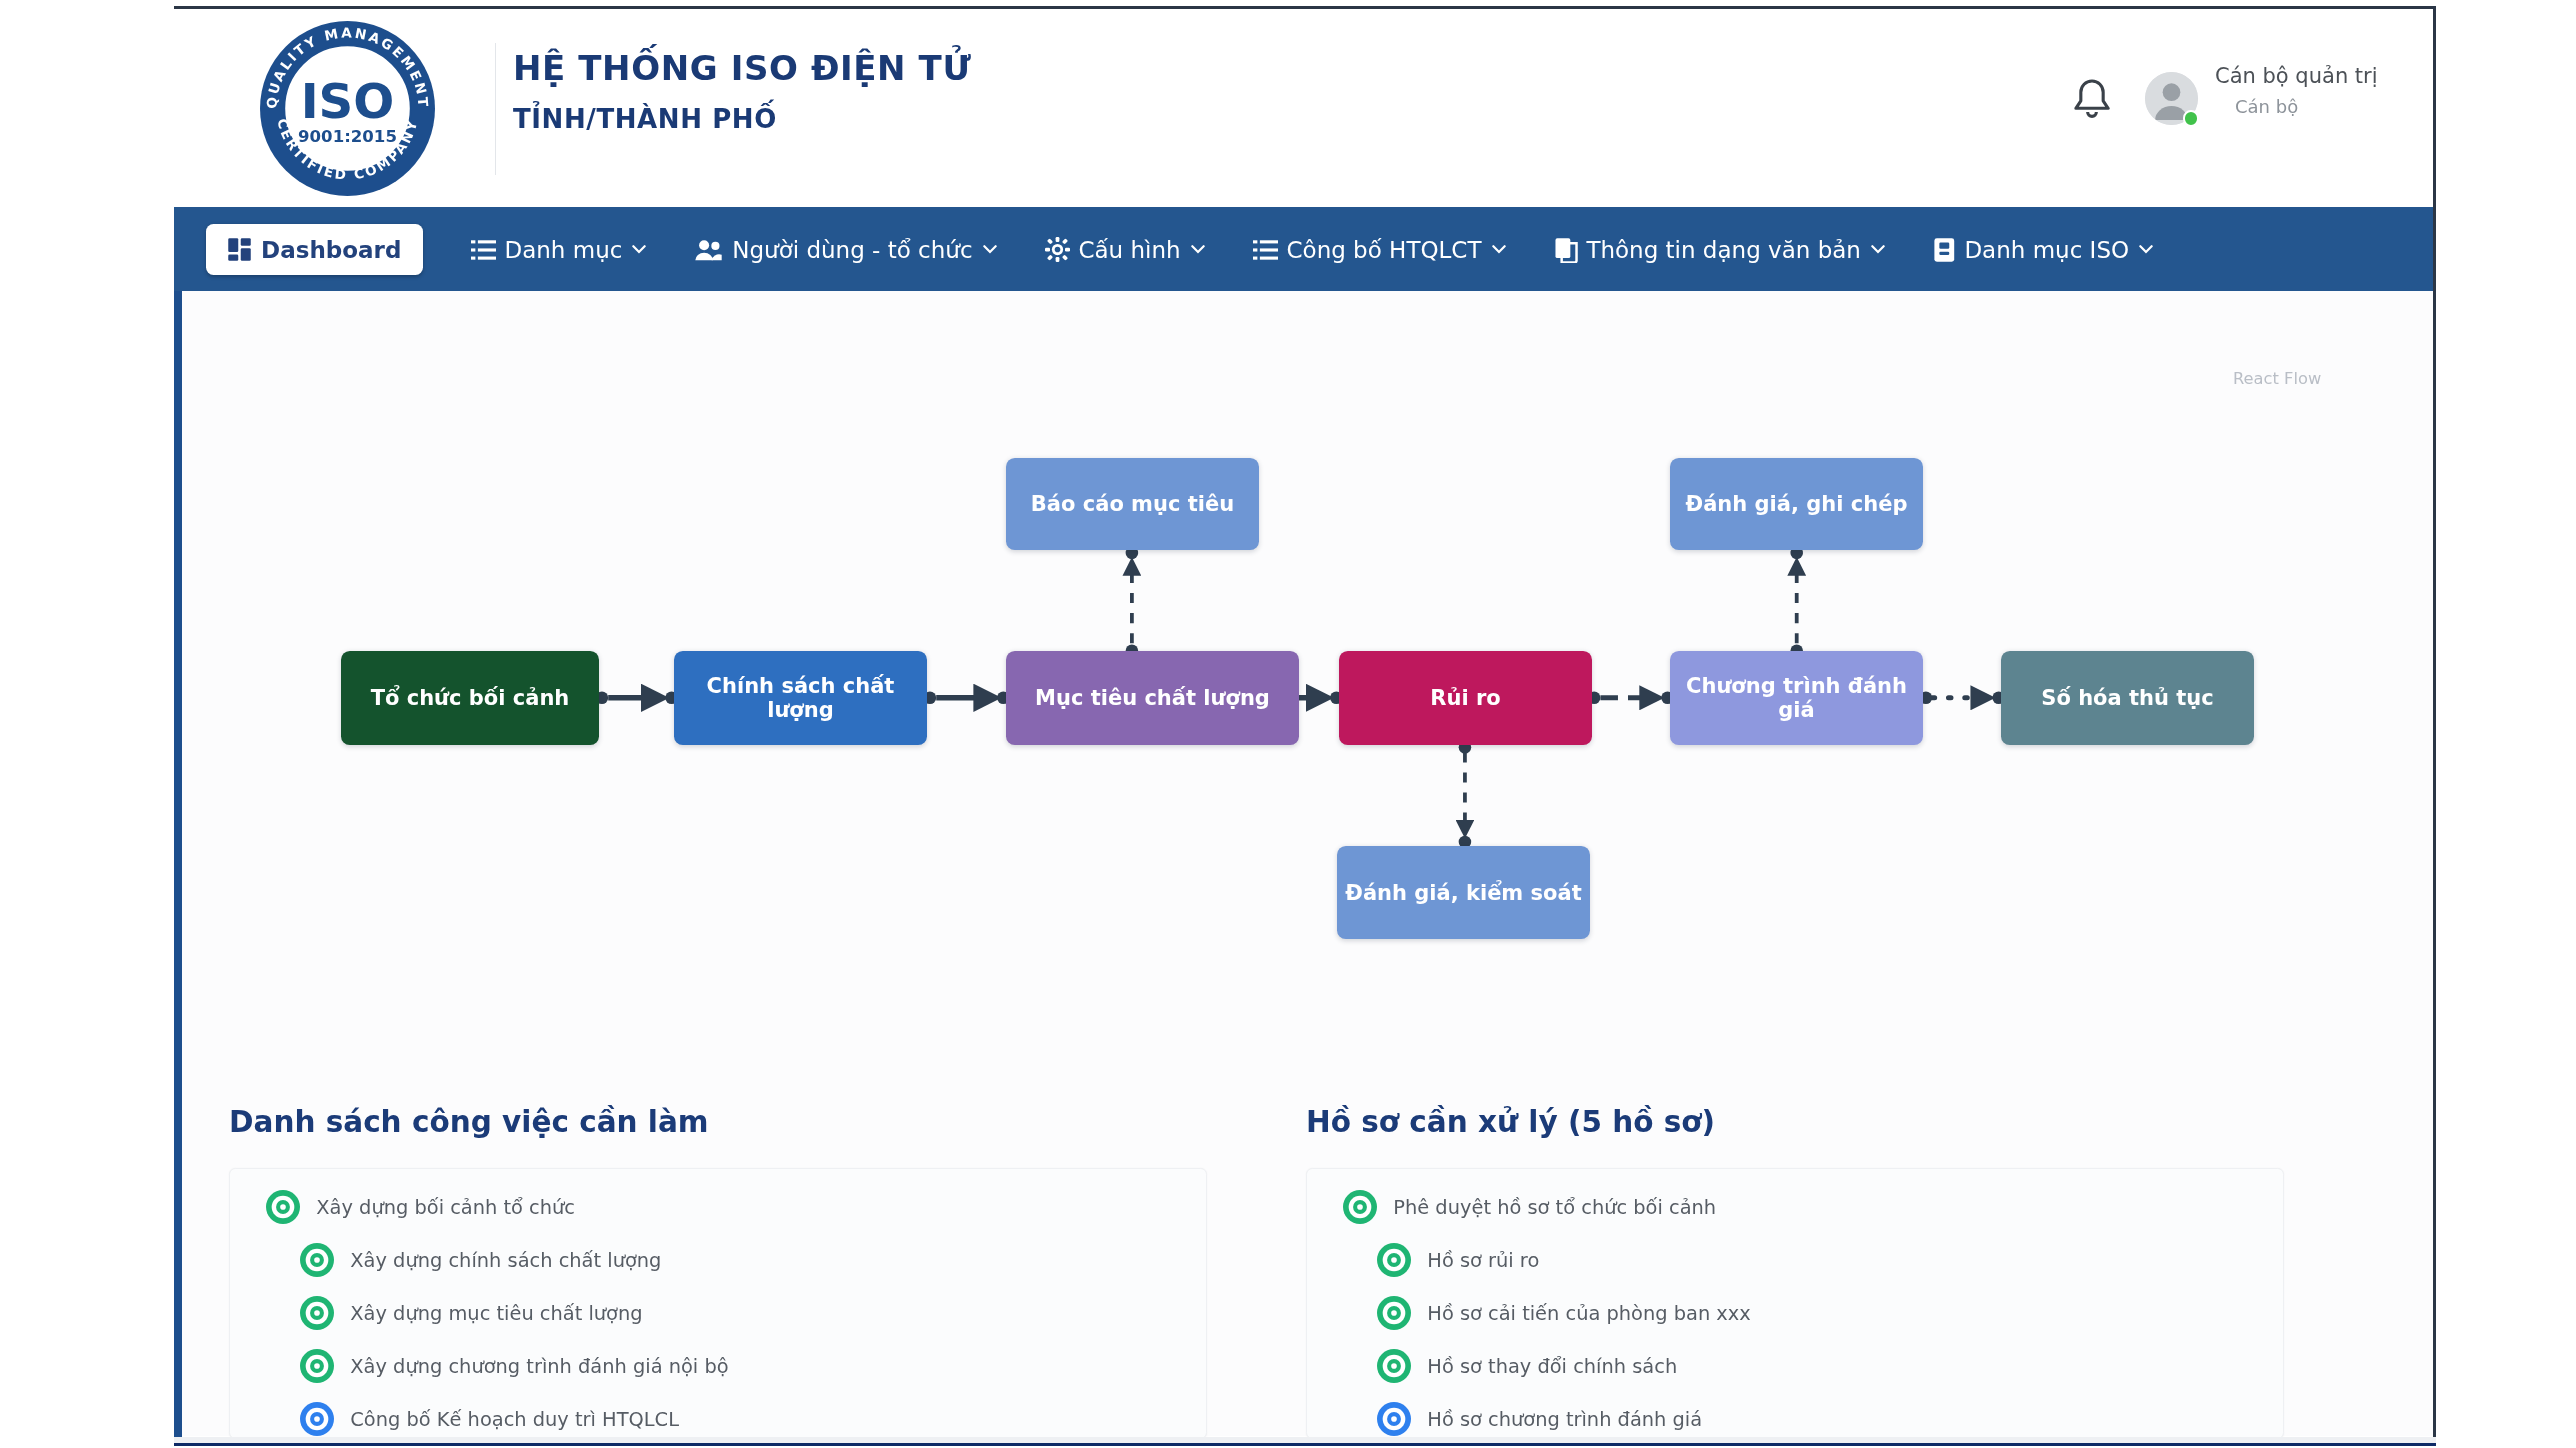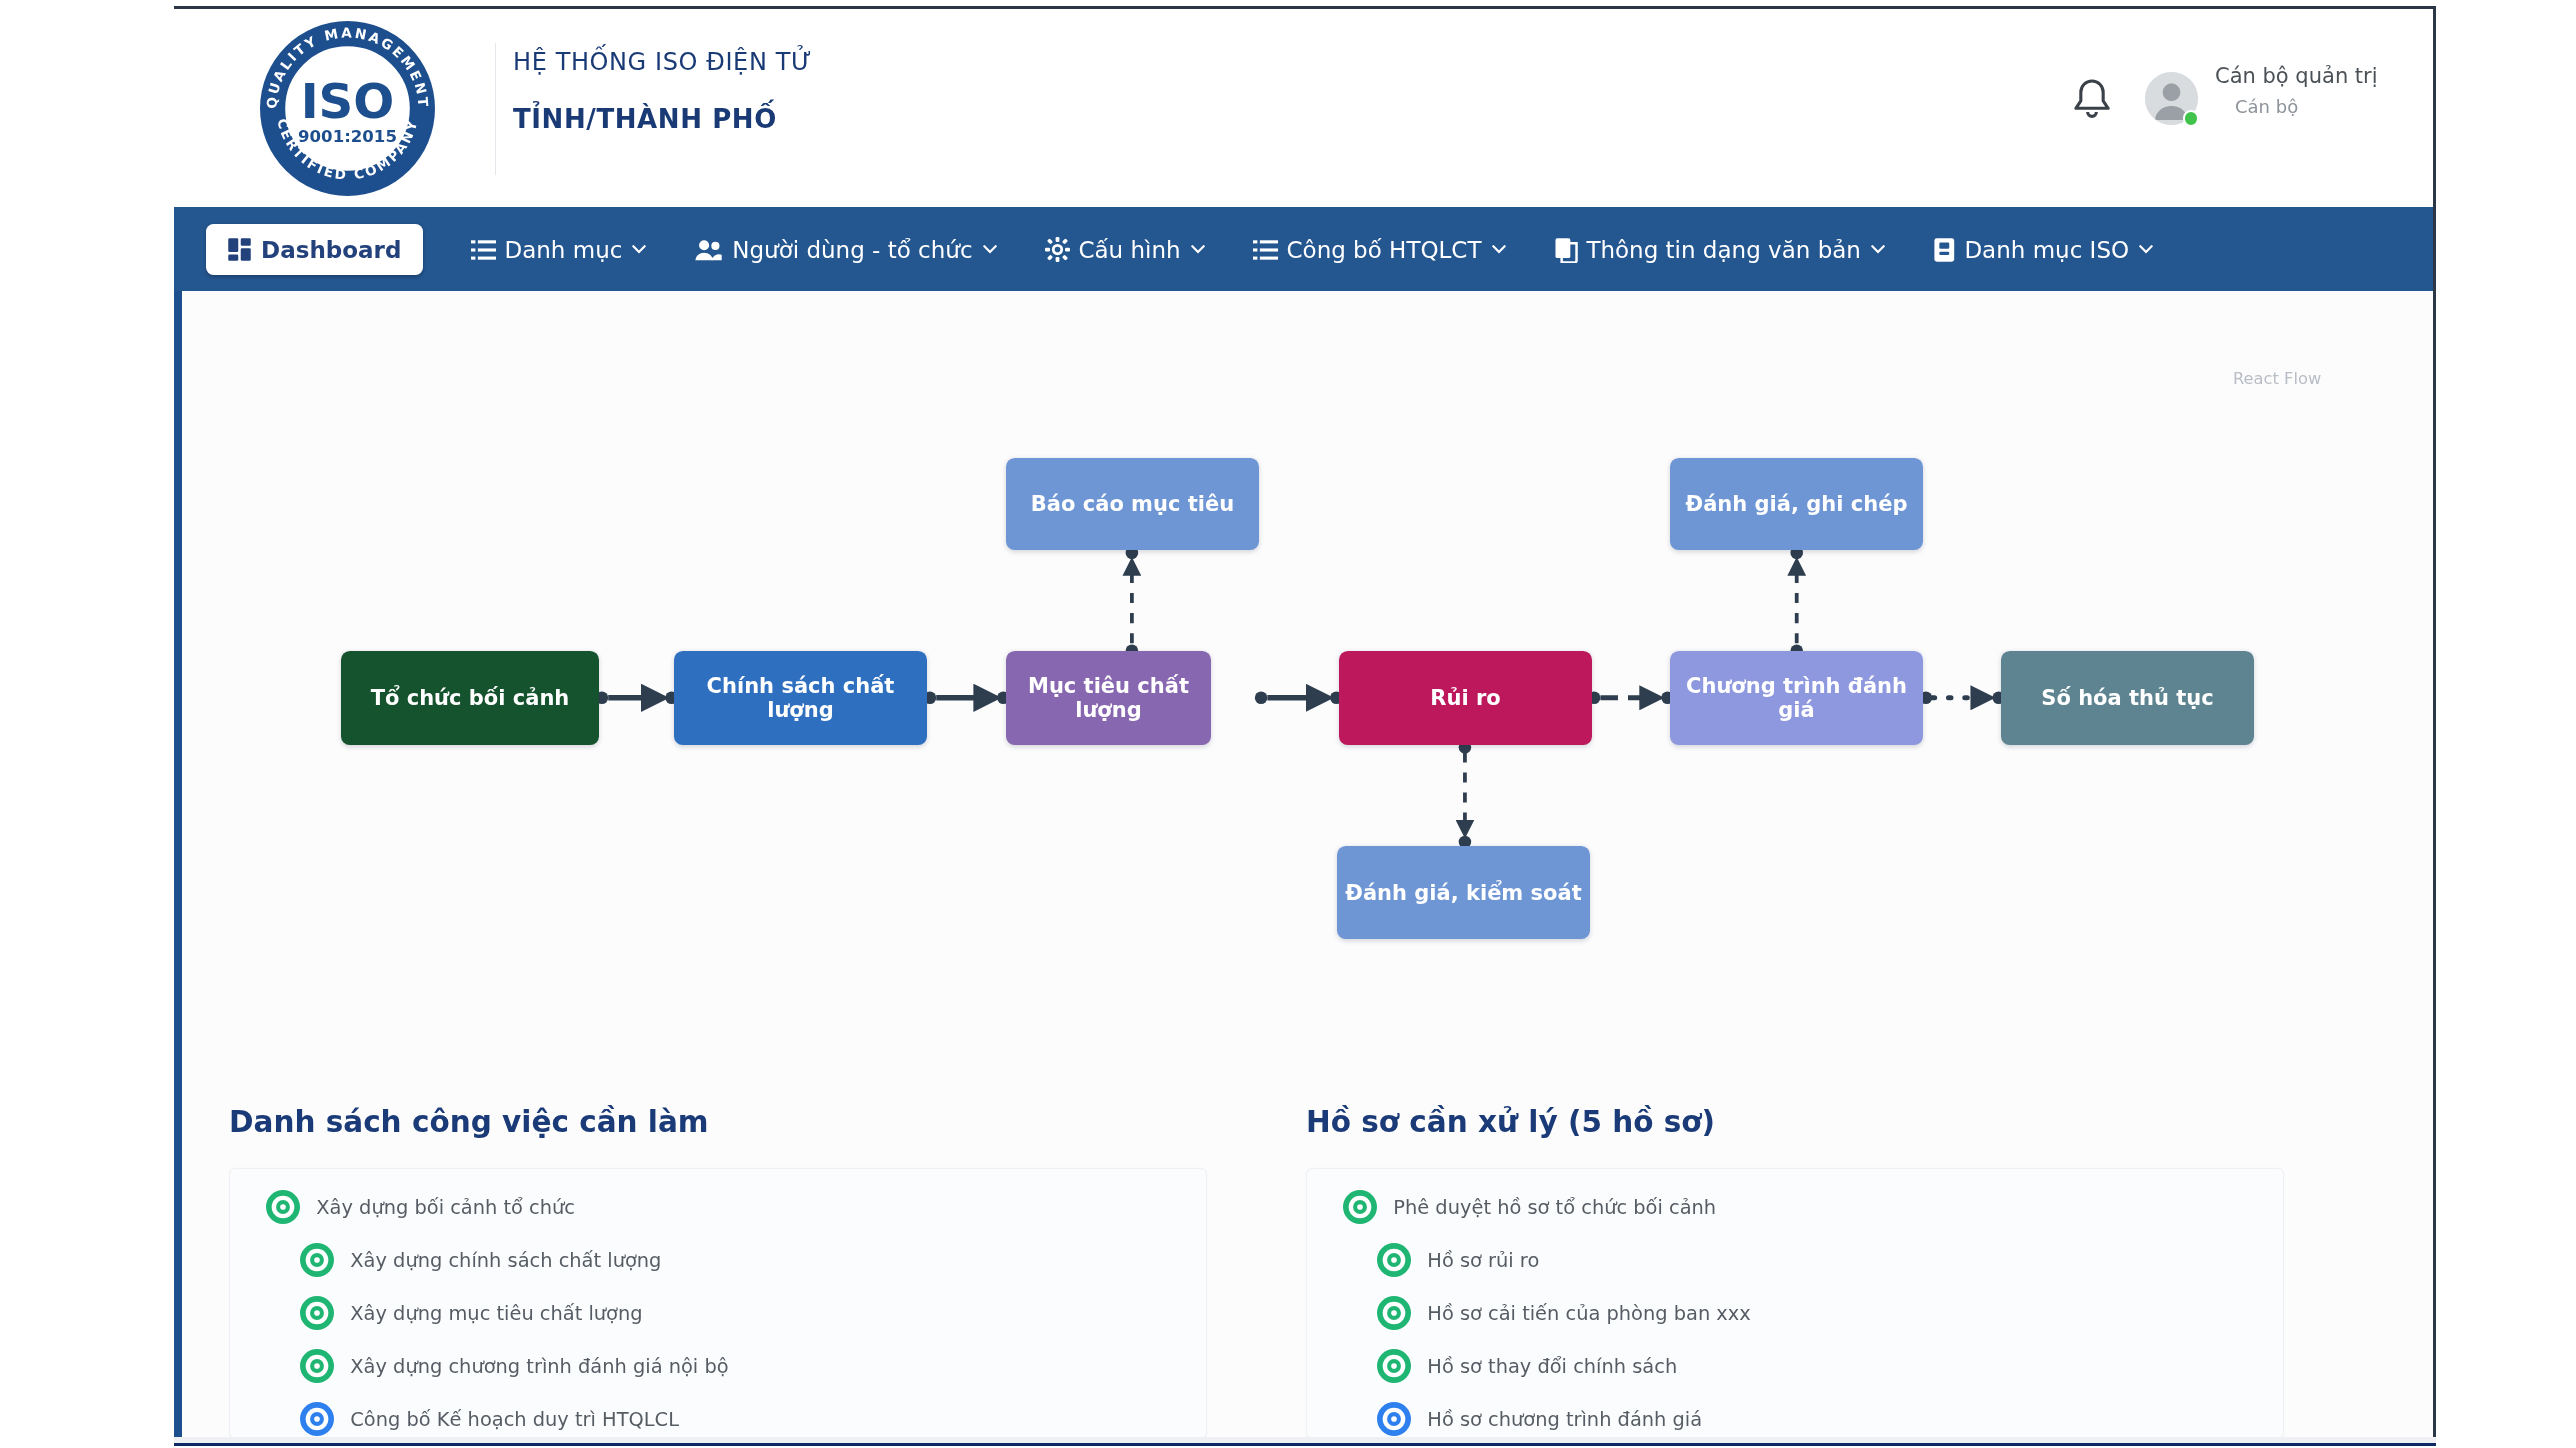--- a/index.html
+++ b/index.html
@@ -8,21 +8,21 @@
   .frame { position:absolute; left:174px; top:6.3px; width:2262px; height:1440px; background:#ffffff; }
   .frame-top { position:absolute; left:0; top:0; width:100%; height:3.1px; background:#2b3646; }
   .frame-right { position:absolute; right:0; top:0; width:3.1px; height:100%; background:#2b3646; }
   .frame-left-strip { position:absolute; left:0; top:285px; bottom:0; width:8.2px; background:#1d4e8d; }
   .footer-bar { position:absolute; left:0; bottom:0; width:100%; height:9.4px; background:#0d2a66; border-top:6.3px solid #eef0f3; }
 
   
   .header { position:absolute; left:0; top:3.1px; width:100%; height:198px; background:#ffffff; }
   .badge { position:absolute; left:83px; top:8.8px; width:181px; height:181px; }
   .header-divider { position:absolute; left:321px; top:34px; width:1.3px; height:132px; background:#e3e6ea; }
-  .app-title { position:absolute; left:339px; top:39px; font-size:24px; font-weight:400; color:#1a3a75; letter-spacing:0.6px; }
+  .app-title { position:absolute; left:339px; top:39px; font-size:34px; font-weight:700; color:#1a3a75; letter-spacing:0.6px; }
   .app-subtitle { position:absolute; left:339px; top:95px; font-size:26px; font-weight:700; color:#1a3a75; letter-spacing:0.6px; }
   .bell { position:absolute; left:1900px; top:68px; width:36px; height:44px; }
   .avatar { position:absolute; left:1971px; top:63px; width:53px; height:53px; border-radius:50%; background:#d9dcdf; overflow:visible; }
   .avatar svg { border-radius:50%; }
   .avatar .status-dot { position:absolute; right:-1.3px; bottom:-1.3px; width:16.3px; height:16.3px; border-radius:50%; background:#41c24b; border:2.5px solid #ffffff; }
   .user-name { position:absolute; left:2041px; top:55px; font-size:21px; color:#4c5157; }
   .user-role { position:absolute; left:2041px; top:87px; font-size:18px; color:#8d939a;margin-left:20px; }
 
   
   .nav { position:absolute; left:0; top:201px; width:100%; height:85px; background:#24568f; display:flex; align-items:center; padding-left:32px; gap:48px; }
@@ -234,21 +234,21 @@
         <circle cx="2058" cy="1182" r="10"></circle>
           <circle cx="2058" cy="1333" r="10"></circle>
       </g>
     </svg>
 
     <div class="flow-node small" style="left: 832px; top: 452px; width: 253px; background: rgb(110, 150, 212);">Báo cáo mục tiêu</div>
     <div class="flow-node small" style="left: 1496px; top: 452px; width: 253px; background: rgb(110, 150, 212);">Đánh giá, ghi chép</div>
 
     <div class="flow-node" style="left: 167px; top: 645px; width: 258px; background: #14532d;">Tổ chức bối cảnh</div>
     <div class="flow-node" style="left: 500px; top: 645px; width: 253px; background: rgb(46, 111, 192);">Chính sách chất lượng</div>
-    <div class="flow-node" style="left: 832px; top: 645px; width: 205px; background: rgb(135, 103, 176);">Mục tiêu chất lượng</div>
+    <div class="flow-node" style="left: 832px; top: 645px; width: 293px; background: rgb(135, 103, 176);">Mục tiêu chất lượng</div>
     <div class="flow-node" style="left: 1165px; top: 645px; width: 253px; background: #be185d;">Rủi ro</div>
     <div class="flow-node" style="left: 1496px; top: 645px; width: 253px; background: rgb(142, 152, 222);">Chương trình đánh giá</div>
     <div class="flow-node" style="left: 1827px; top: 645px; width: 253px; background: rgb(93, 132, 144);">Số hóa thủ tục</div>
 
     <div class="flow-node" style="left: 1163px; top: 840px; width: 253px; height: 93px; background: rgb(110, 150, 212);">Đánh giá, kiểm soát</div>
 
     <div class="section-title" style="left:55px; top:1099px;">Danh sách công việc cần làm</div>
     <div class="panel" style="left:55px;">
       <div class="task-row indent-1">
         <svg class="status-icon" viewBox="0 0 54 54">

